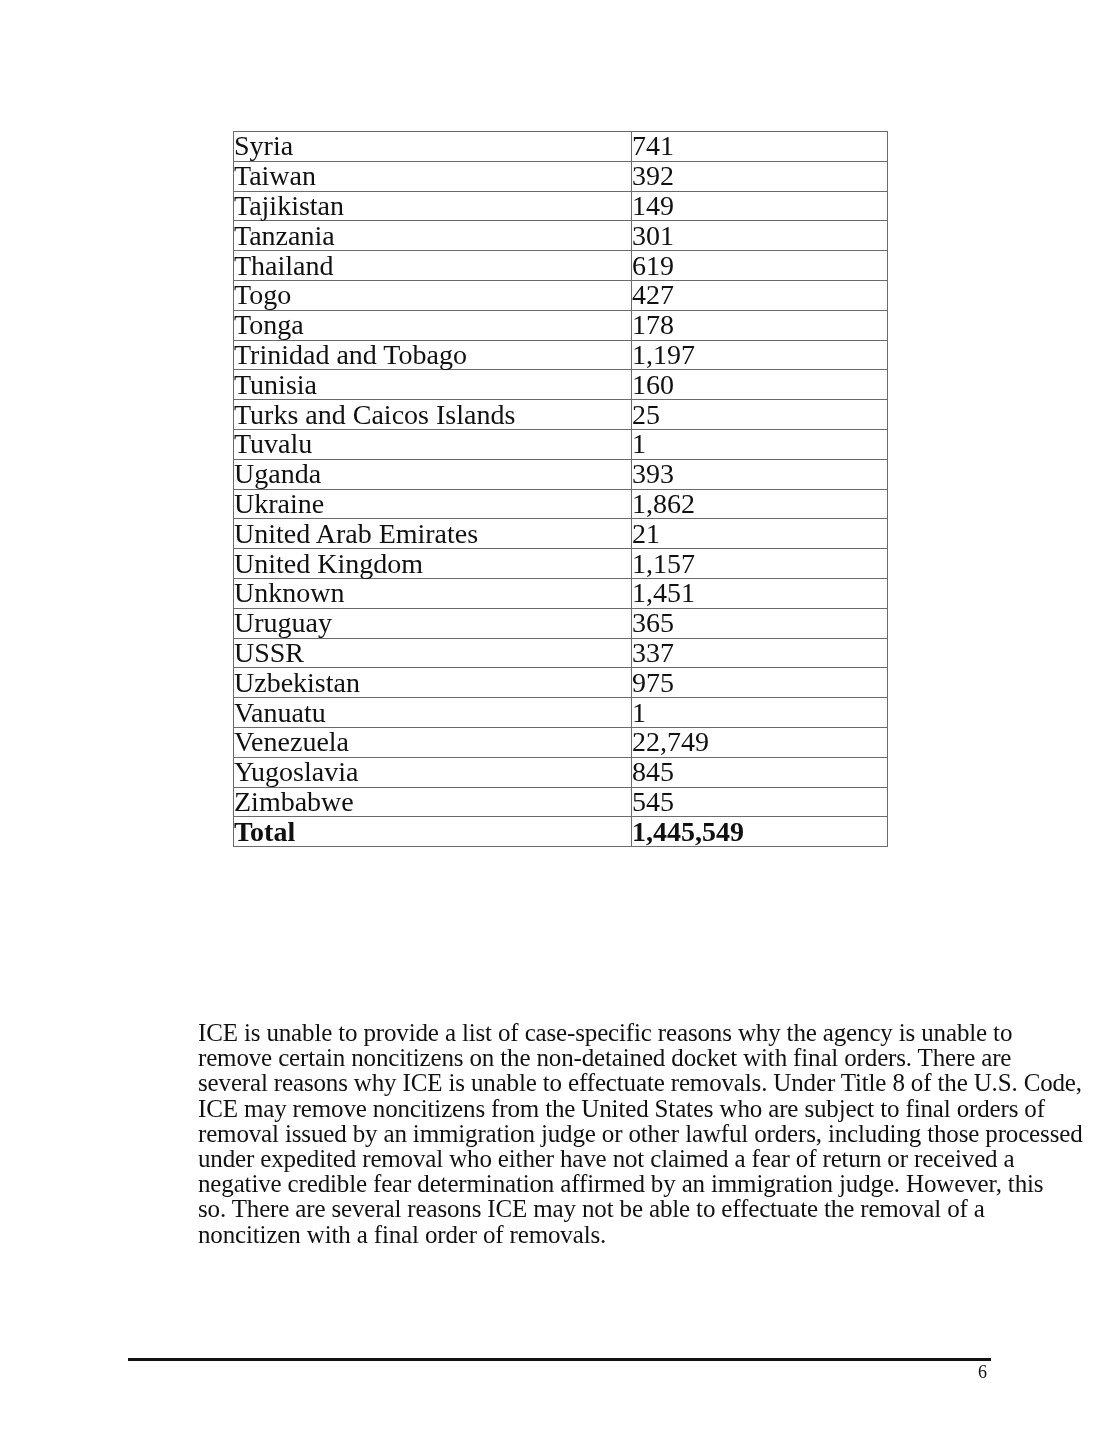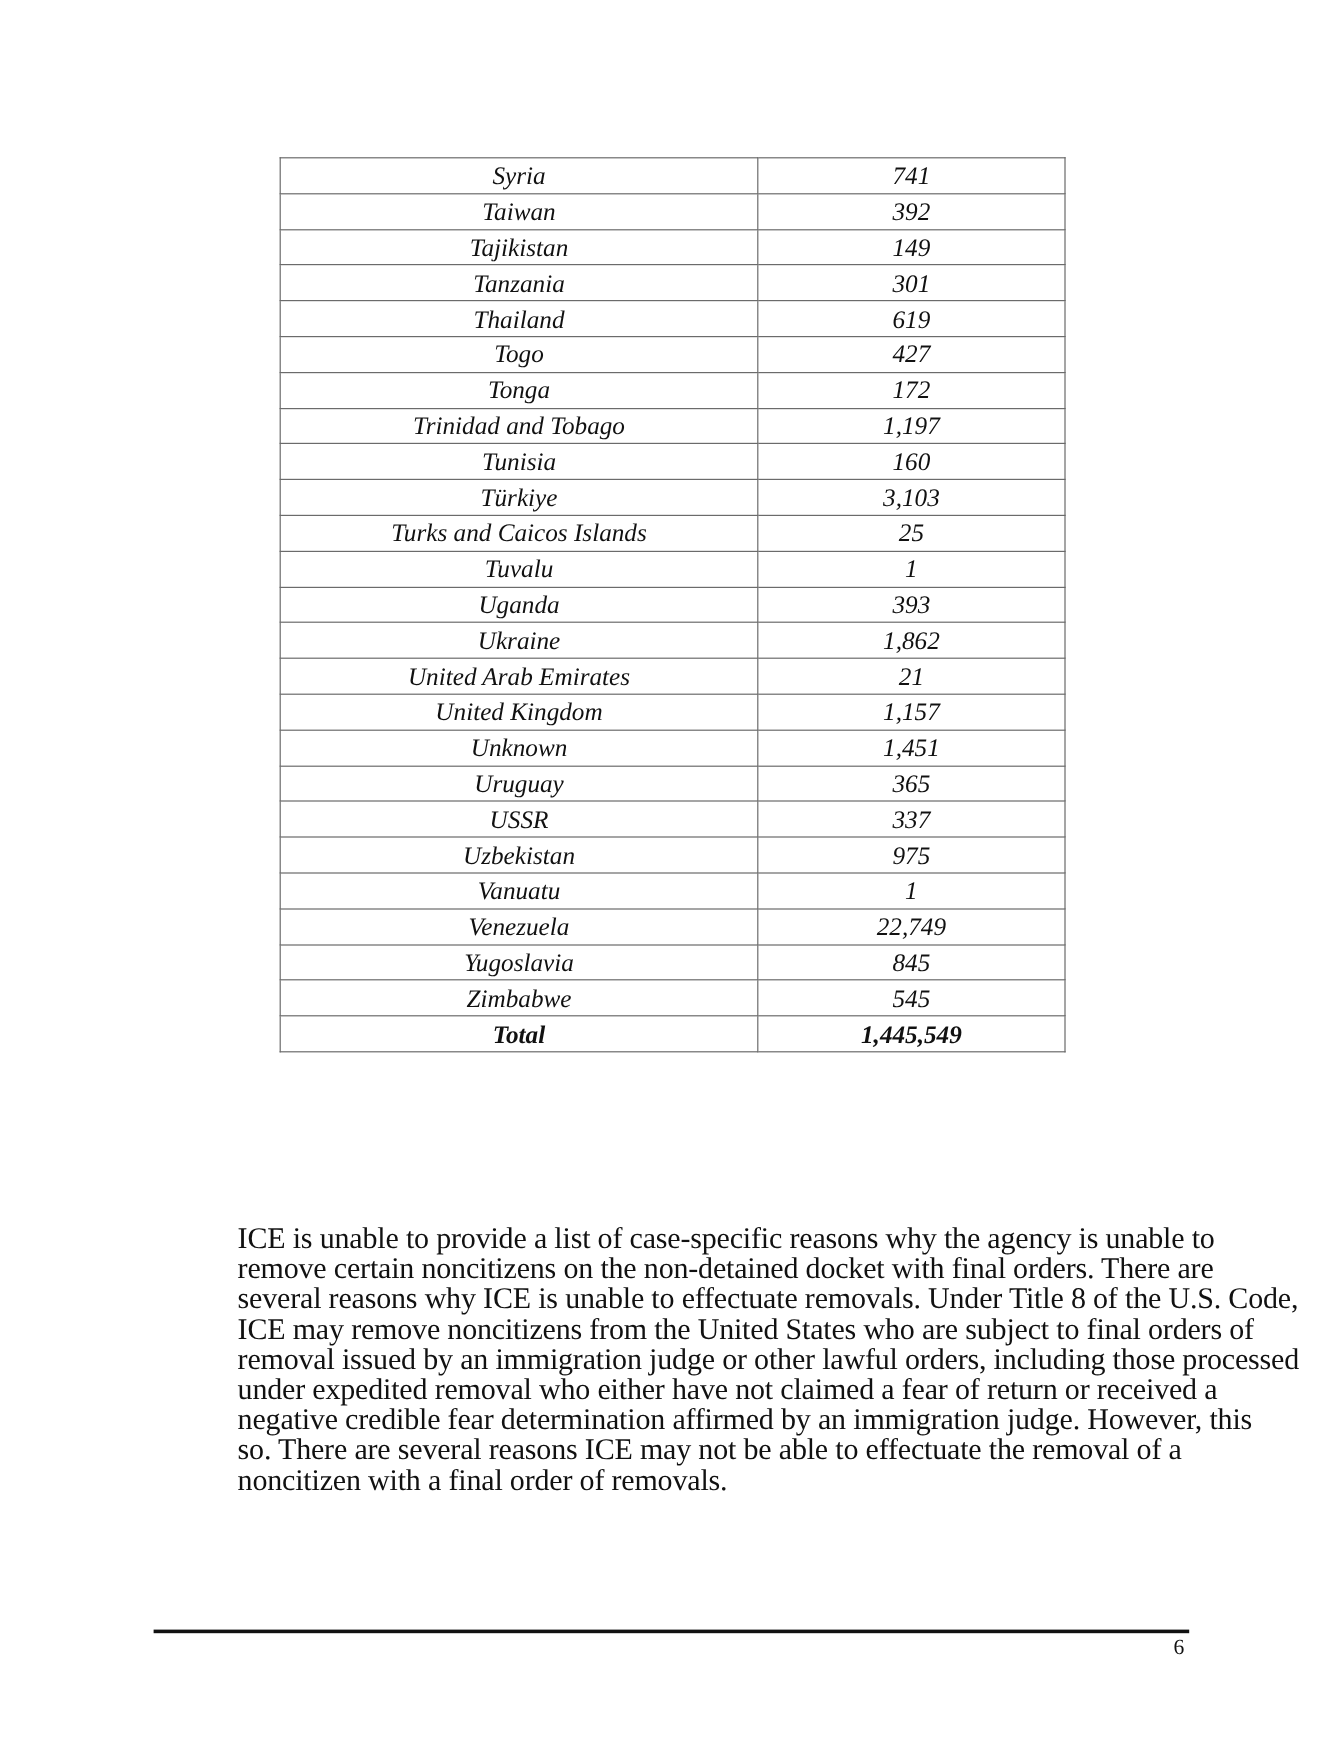--- a/index.html
+++ b/index.html
@@ -2,22 +2,22 @@
 <html><head>
 <meta charset="utf-8">
 <style>
   html, body { margin: 0; padding: 0; background: #ffffff; }
   body { width: 1120px; height: 1449px; position: relative; overflow: hidden;
          font-family: "Liberation Serif", "DejaVu Serif", serif; color: #111; }
   .page { position: absolute; left: 0; top: 0; width: 1120px; height: 1449px; }
   table.data { position: absolute; left: 233px; top: 131px; width: 654px;
                border-collapse: collapse; table-layout: fixed; }
   table.data td { border: 1px solid #6b6b6b; height: 28.8px; padding: 0;
-                  text-align: center; font-size: 21px; line-height: 28px;
-                  vertical-align: middle; font-style: italic; }
+                  text-align: left; font-size: 28px; line-height: 28px;
+                  vertical-align: middle; }
   table.data col.c1 { width: 398px; }
   table.data col.c2 { width: 256px; }
   table.data tr.total td { font-weight: bold; }
   .para { position: absolute; left: 198px; top: 1020px; width: 800px;
           font-size: 25px; line-height: 25.2px; letter-spacing: -0.15px; }
   .para span.line { display: block; white-space: nowrap; }
   .rule { position: absolute; left: 128px; top: 1358px; width: 863px; height: 3px; background: #111; }
   .pagenum { position: absolute; left: 978px; top: 1362px; font-size: 18px; }
 </style>
 </head>
@@ -50,33 +50,29 @@
       <tr>
           <td>Thailand</td>
           <td>619</td>
         </tr>
       <tr>
           <td>Togo</td>
           <td>427</td>
         </tr>
       <tr>
           <td>Tonga</td>
-          <td>172</td>
+          <td>178</td>
         </tr>
       <tr>
           <td>Trinidad and Tobago</td>
           <td>1,197</td>
         </tr>
       <tr>
           <td>Tunisia</td>
           <td>160</td>
-        </tr>
-      <tr>
-          <td>Türkiye</td>
-          <td>3,103</td>
         </tr>
       <tr>
           <td>Turks and Caicos Islands</td>
           <td>25</td>
         </tr>
       <tr>
           <td>Tuvalu</td>
           <td>1</td>
         </tr>
       <tr>

